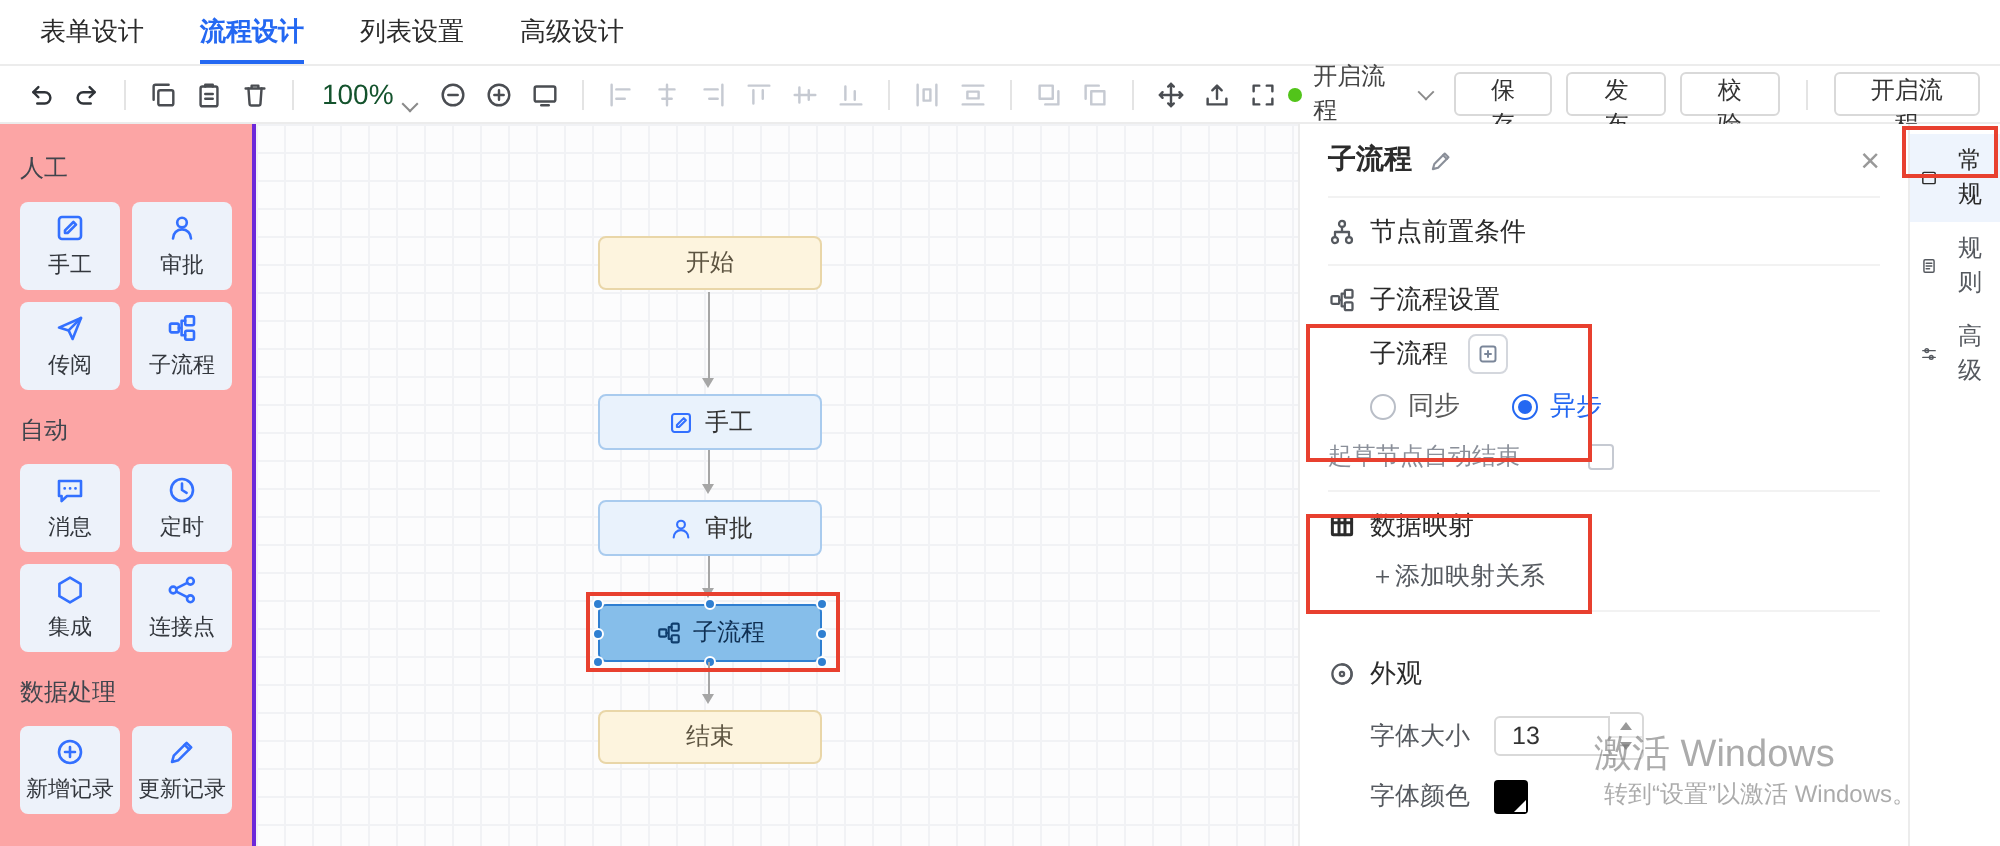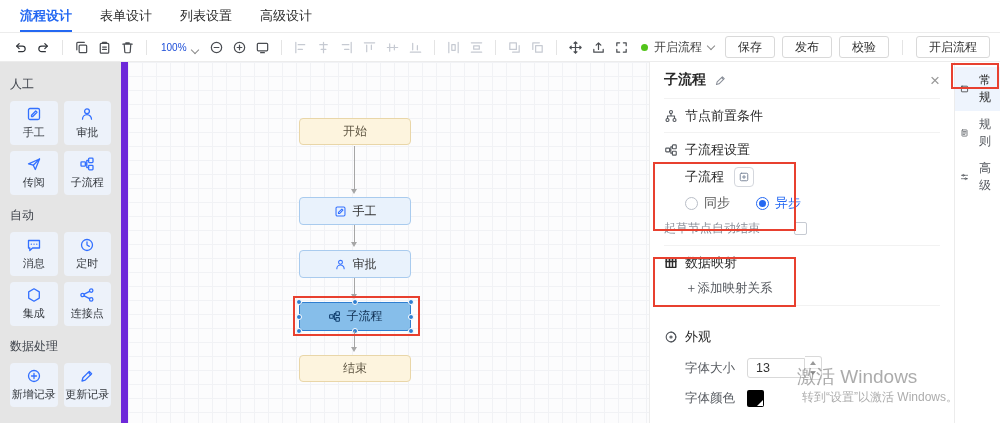--- a/index.html
+++ b/index.html
@@ -11,29 +11,29 @@
 .tabbar{height:33px;display:flex;align-items:stretch;border-bottom:1px solid #ececec;padding-left:6px;background:#fff}
 .tab{display:flex;align-items:center;padding:0 14px;font-size:13px;color:#2b2b2b;cursor:pointer;position:relative}
 .tab.active{color:#2468f2;font-weight:bold}
 .tab.active::after{content:'';position:absolute;left:14px;right:14px;bottom:0;height:2px;background:#2468f2}
 
 .toolbar{height:29px;display:flex;align-items:center;border-bottom:1px solid #ececec;padding:0 10px;background:#fff;gap:2px}
 .tbtn{border:none;background:none;padding:3px;color:#4a4d52;display:flex;cursor:pointer}
 .tbtn.dark{color:#2f3338}
 .tbtn.dis{color:#c6cad2}
 .sep{width:1px;height:15px;background:#e4e4e4;margin:0 6px}
-.zoomsel{display:flex;align-items:flex-end;gap:5px;font-size:10px;color:#1d4ed8;padding:0 6px;cursor:pointer}
+.zoomsel{display:flex;align-items:flex-end;gap:5px;font-size:14px;color:#14532d;padding:0 6px;cursor:pointer}
 .chev{width:6px;height:6px;border-right:1.2px solid #8a8a8a;border-bottom:1.2px solid #8a8a8a;transform:rotate(45deg);margin-top:-3px}
 .tright{margin-left:auto;display:flex;align-items:center;gap:7px}
 .version{display:flex;align-items:center;gap:6px;font-size:12px;color:#444;cursor:pointer;margin-right:4px}
 .dotg{width:7px;height:7px;border-radius:50%;background:#52c41a}
 .btn{height:22px;padding:0 12px;font-size:12px;color:#333;background:#fff;border:1px solid #d9d9d9;border-radius:3px;cursor:pointer;font-family:inherit}
 
 .main{display:flex;height:361px}
-.palette{width:128px;background:#e5e5e5;border-right:7px solid #6d28d9;padding:12px 10px 0;flex:none}
+.palette{width:128px;background:#fca5a5;border-right:2px solid #6d28d9;padding:12px 10px 0;flex:none}
 .ptitle{font-size:12px;color:#40454d;margin:2px 0 8px}
 .pgrid{display:grid;grid-template-columns:1fr 1fr;gap:6px;margin-bottom:12px}
 .pcard{background:#edf2fa;border-radius:4px;height:44px;display:flex;flex-direction:column;align-items:center;justify-content:center;gap:3px;cursor:grab}
 .pcard svg{color:#3370ff}
 .plabel{font-size:11px;color:#33373d}
 
 .canvas{flex:1;position:relative;background-color:#fcfcfd;background-image:linear-gradient(#f1f2f5 1px,transparent 1px),linear-gradient(90deg,#f1f2f5 1px,transparent 1px);background-size:14px 14px}
 .node{position:absolute;left:171px;width:112px;height:28px;border-radius:4px;display:flex;align-items:center;justify-content:center;gap:6px;font-size:12px;cursor:pointer}
 .node.startend{background:#fdf4de;border:1px solid #e9d6a8;color:#5c5串}
 .node.startend{color:#5c5340}
@@ -238,22 +238,22 @@
       <path d="M5.5 5.5h5M5.5 8h5M5.5 10.5h3"></path>
     </symbol>
 <symbol id="s-sliders" viewBox="0 0 16 16">
       <path d="M2.5 5h11M2.5 11h11"></path>
       <circle cx="6" cy="5" r="1.6"></circle>
       <circle cx="10" cy="11" r="1.6"></circle>
     </symbol>
 </svg>
 
 <div class="tabbar">
+  <div class="tab">表单设计</div>
   <div class="tab active">流程设计</div>
-  <div class="tab">表单设计</div>
   <div class="tab">列表设置</div>
   <div class="tab">高级设计</div>
 </div>
 
 <div class="toolbar">
   <button class="tbtn dark">
       <svg class="ic" width="15" height="15">
         <use href="#s-undo"></use>
       </svg>
     </button>

